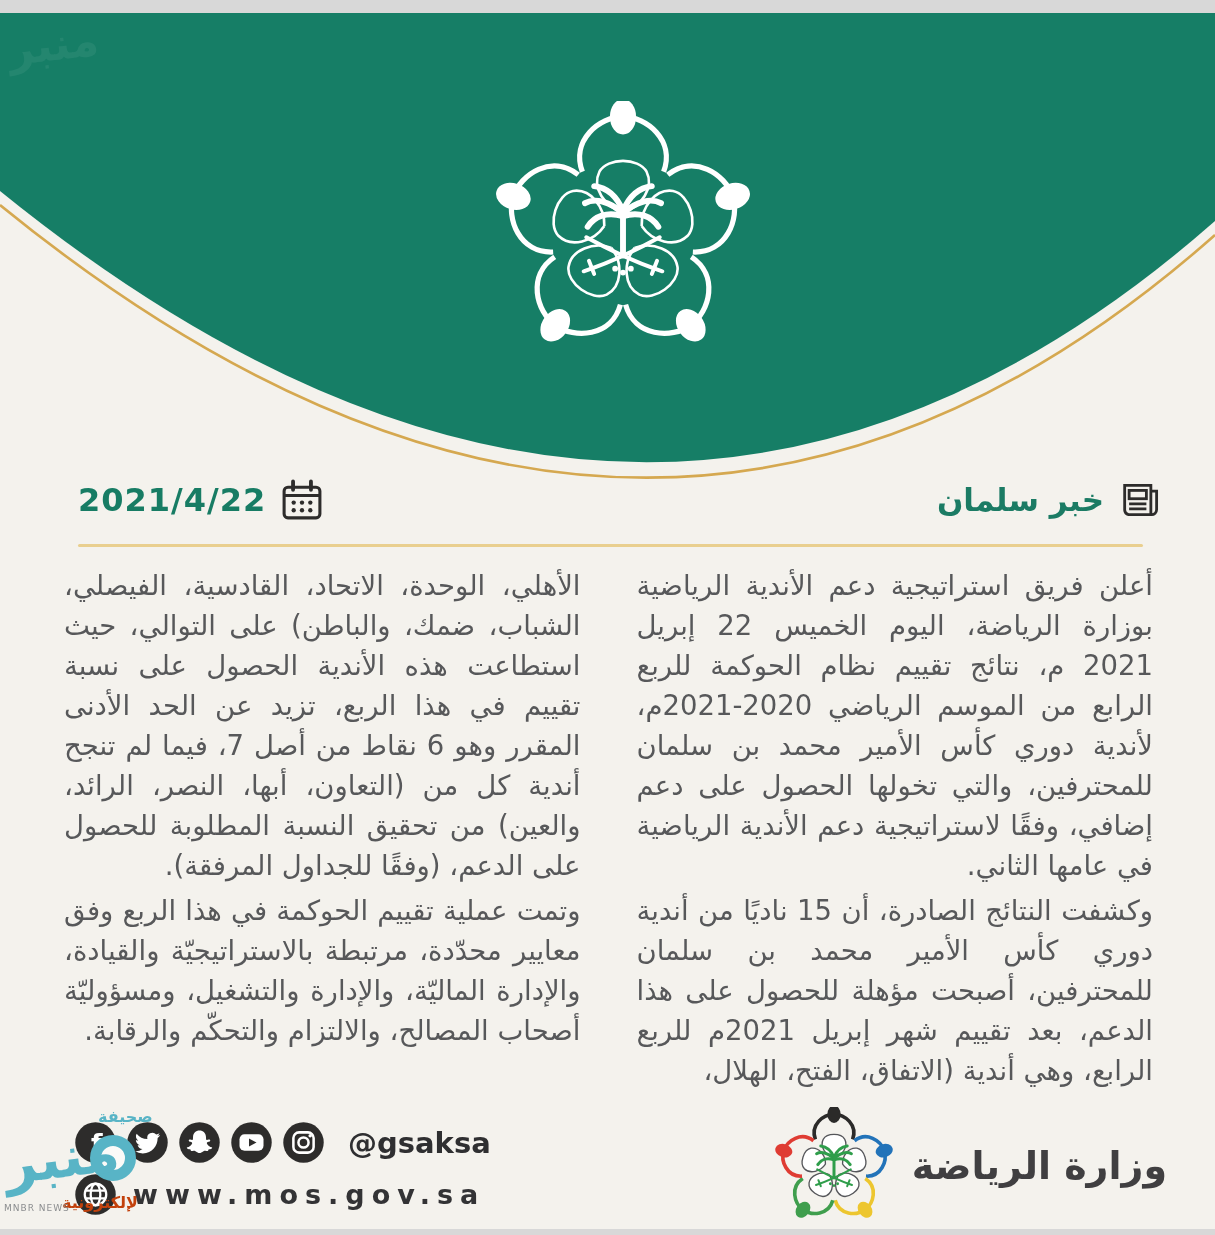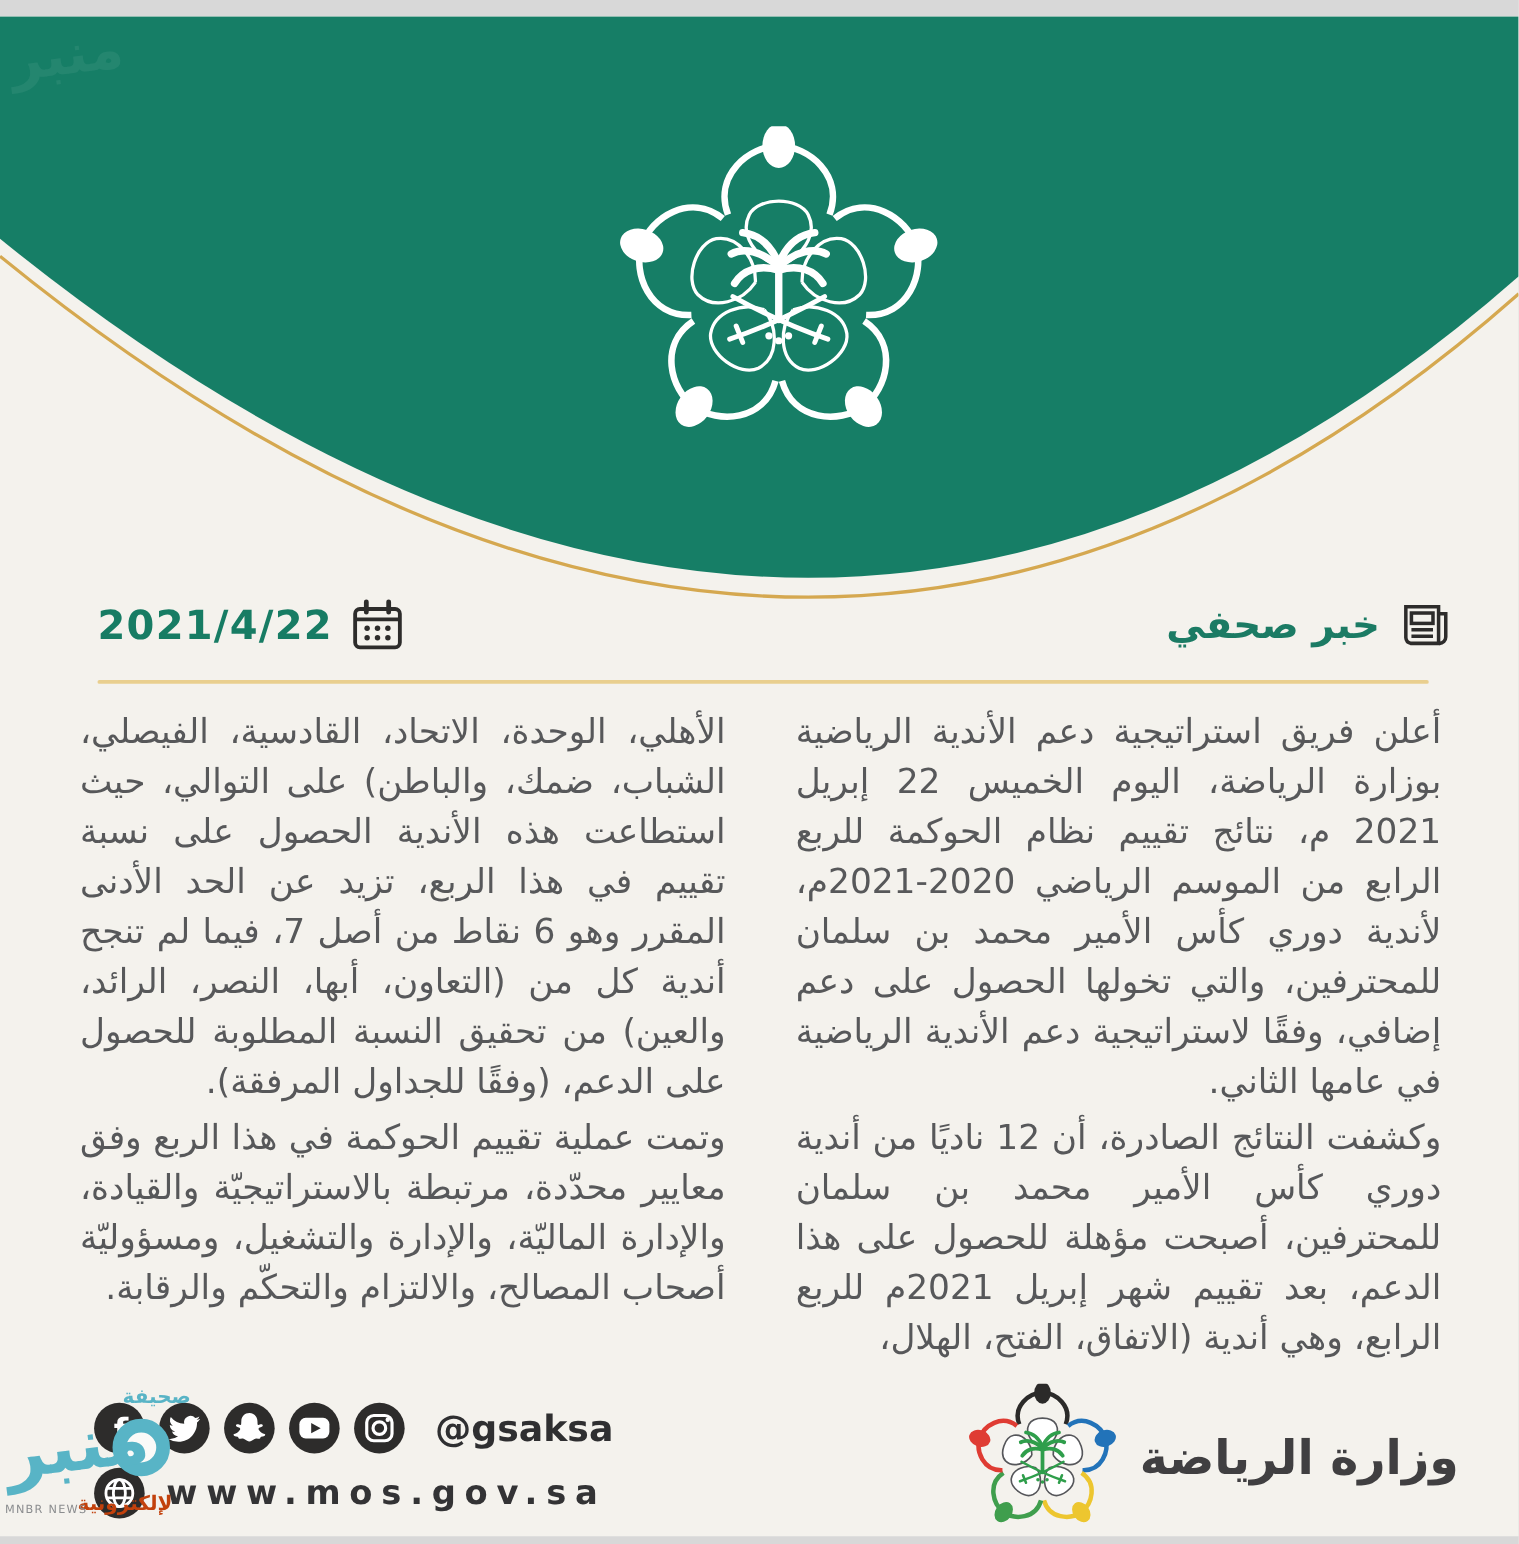--- a/index.html
+++ b/index.html
@@ -129,38 +129,38 @@
           <circle cx="11.5" cy="20" r="1.7"></circle>
             <circle cx="18" cy="20" r="1.7"></circle>
             <circle cx="24.5" cy="20" r="1.7"></circle>
           <circle cx="11.5" cy="26" r="1.7"></circle>
             <circle cx="18" cy="26" r="1.7"></circle>
             <circle cx="24.5" cy="26" r="1.7"></circle>
         </g>
       </svg>
     </div>
     <div class="meta-group">
-      <span class="meta-press">خبر صحفي</span>
+      <span class="meta-press">خبر سلمان</span>
       <svg class="meta-icon" width="46" height="46" viewBox="0 0 36 36">
         <g stroke="#2d2c2b" fill="none" stroke-width="2.2">
           <path d="M6,6.5 H26.5 V29.5 H9 a4,4 0 0 1 -3,-3.6 Z"></path>
           <path d="M26.5,11 H31 v14.5 a4,4 0 0 1 -4,4"></path>
           <rect x="9.5" y="10.5" width="13.5" height="6.5"></rect>
           <path d="M9.5,21 H23 M9.5,25 H23"></path>
         </g>
       </svg>
     </div>
   </div>
 
   <div class="separator"></div>
 
   <div class="article">
     <div class="col">
       <p>أعلن فريق استراتيجية دعم الأندية الرياضية بوزارة الرياضة، اليوم الخميس 22 إبريل 2021 م، نتائج تقييم نظام الحوكمة للربع الرابع من الموسم الرياضي 2020-2021م، لأندية دوري كأس الأمير محمد بن سلمان للمحترفين، والتي تخولها الحصول على دعم إضافي، وفقًا لاستراتيجية دعم الأندية الرياضية في عامها الثاني.</p>
-      <p>وكشفت النتائج الصادرة، أن 12 ناديًا من أندية دوري كأس الأمير محمد بن سلمان للمحترفين، أصبحت مؤهلة للحصول على هذا الدعم، بعد تقييم شهر إبريل 2021م للربع الرابع، وهي أندية (الاتفاق، الفتح، الهلال،</p>
+      <p>وكشفت النتائج الصادرة، أن 15 ناديًا من أندية دوري كأس الأمير محمد بن سلمان للمحترفين، أصبحت مؤهلة للحصول على هذا الدعم، بعد تقييم شهر إبريل 2021م للربع الرابع، وهي أندية (الاتفاق، الفتح، الهلال،</p>
     </div>
     <div class="col">
       <p>الأهلي، الوحدة، الاتحاد، القادسية، الفيصلي، الشباب، ضمك، والباطن) على التوالي، حيث استطاعت هذه الأندية الحصول على نسبة تقييم في هذا الربع، تزيد عن الحد الأدنى المقرر وهو 6 نقاط من أصل 7، فيما لم تنجح أندية كل من (التعاون، أبها، النصر، الرائد، والعين) من تحقيق النسبة المطلوبة للحصول على الدعم، (وفقًا للجداول المرفقة).</p>
       <p>وتمت عملية تقييم الحوكمة في هذا الربع وفق معايير محدّدة، مرتبطة بالاستراتيجيّة والقيادة، والإدارة الماليّة، والإدارة والتشغيل، ومسؤوليّة أصحاب المصالح، والالتزام والتحكّم والرقابة.</p>
     </div>
   </div>
 
   <div class="social-row">
     <svg class="badge" viewBox="0 0 34 34">
       <circle cx="17" cy="17" r="16" fill="#2d2c2b"></circle>

